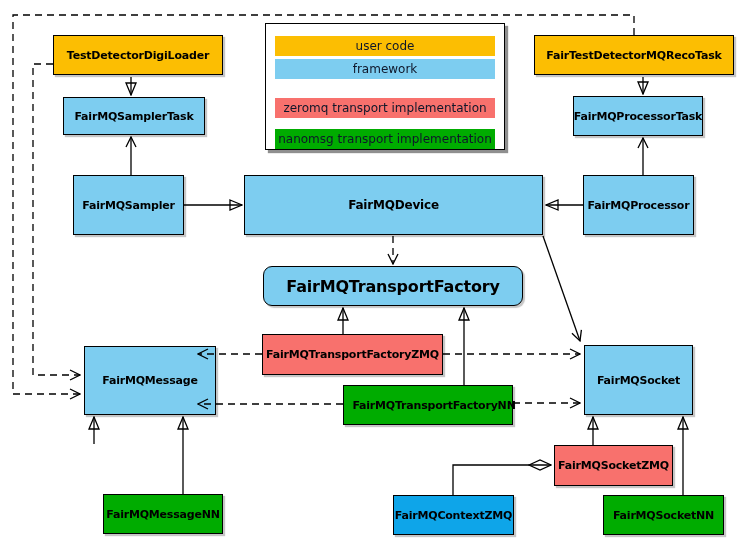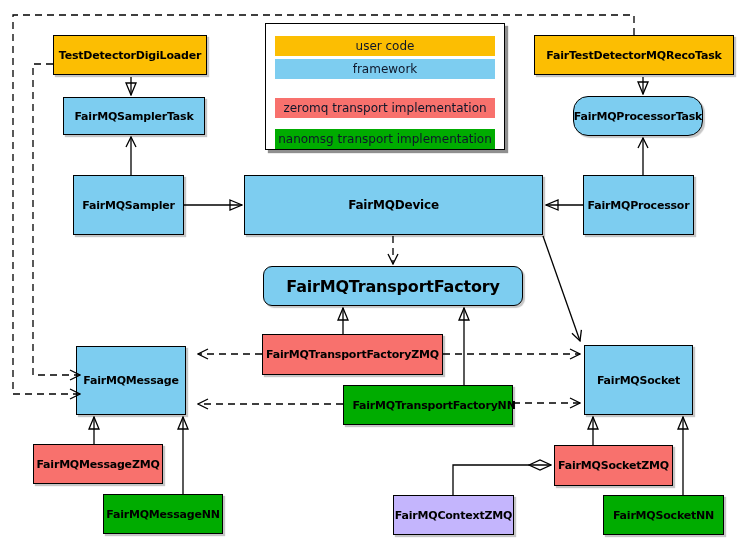--- a/index.html
+++ b/index.html
@@ -62,49 +62,48 @@
 
 <div id="canvas">
 
   <div class="legend">
     <div class="swatch" style="top: 12px; background-color: rgb(252, 190, 2);">user code</div>
     <div class="swatch" style="top: 35px; background-color: rgb(125, 205, 240);">framework</div>
     <div class="swatch" style="top: 74px; background-color: rgb(248, 113, 109);">zeromq transport implementation</div>
     <div class="swatch" style="top: 105px; background-color: rgb(0, 172, 0);">nanomsg transport implementation</div>
   </div>
 
-  <div class="node" style="left: 53px; top: 35px; width: 154px; height: 40px; background-color: rgb(252, 190, 2);">TestDetectorDigiLoader</div>
+  <div class="node" style="left: 53px; top: 35px; width: 170px; height: 40px; background-color: rgb(252, 190, 2);">TestDetectorDigiLoader</div>
 
   <div class="node" style="left: 534px; top: 35px; width: 200px; height: 40px; background-color: rgb(252, 190, 2);">FairTestDetectorMQRecoTask</div>
 
   <div class="node abstract" style="left: 63px; top: 97px; width: 142px; height: 38px; background-color: rgb(125, 205, 240);">FairMQSamplerTask</div>
 
-  <div class="node abstract" style="left: 573px; top: 96px; width: 130px; height: 40px; background-color: rgb(125, 205, 240); border-radius: 15px;">FairMQProcessorTask</div>
+  <div class="node abstract" style="left: 573px; top: 96px; width: 130px; height: 40px; background-color: rgb(125, 205, 240);">FairMQProcessorTask</div>
 
   <div class="node" style="left: 73px; top: 175px; width: 111px; height: 60px; background-color: rgb(125, 205, 240);">FairMQSampler</div>
 
   <div class="node" style="left: 244px; top: 175px; width: 299px; height: 60px; font-size: 12px; background-color: rgb(125, 205, 240);">FairMQDevice</div>
 
   <div class="node" style="left: 583px; top: 175px; width: 111px; height: 60px; background-color: rgb(125, 205, 240);">FairMQProcessor</div>
 
   <div class="node abstract" style="left: 263px; top: 266px; width: 260px; height: 40px; font-size: 16px; background-color: rgb(125, 205, 240); border-radius: 9px;">FairMQTransportFactory</div>
 
   <div class="node" style="left: 262px; top: 334px; width: 181px; height: 41px; background-color: rgb(248, 113, 109);">FairMQTransportFactoryZMQ</div>
 
   <div class="node" style="left: 343px; top: 385px; width: 170px; height: 40px; background-color: rgb(0, 172, 0); padding-left: 12px;">FairMQTransportFactoryNN</div>
 
-  <div class="node abstract" style="left: 76px; top: 346px; width: 110px; height: 69px; background-color: rgb(125, 205, 240);">FairMQMessage</div>
+  <div class="node abstract" style="left: 84px; top: 346px; width: 132px; height: 69px; background-color: rgb(125, 205, 240);">FairMQMessage</div>
 
   <div class="node abstract" style="left: 584px; top: 345px; width: 109px; height: 70px; background-color: rgb(125, 205, 240);">FairMQSocket</div>
 
-  <div class="node" style="left: 33px; top: 444px; width: 130px; height: 40px; background-color: rgb(248, 113, 109);">FairMQMessageZMQ</div>
 
   <div class="node" style="left: 103px; top: 494px; width: 120px; height: 40px; background-color: rgb(0, 172, 0);">FairMQMessageNN</div>
 
-  <div class="node" style="left: 393px; top: 495px; width: 121px; height: 40px; background-color: #c4b5fd;">FairMQContextZMQ</div>
+  <div class="node" style="left: 393px; top: 495px; width: 121px; height: 40px; background-color: #0ea5e9;">FairMQContextZMQ</div>
 
   <div class="node" style="left: 554px; top: 445px; width: 119px; height: 41px; background-color: rgb(248, 113, 109);">FairMQSocketZMQ</div>
 
   <div class="node" style="left: 603px; top: 495px; width: 121px; height: 40px; background-color: rgb(0, 172, 0);">FairMQSocketNN</div>
 
   <svg id="edges" viewBox="0 0 748 549" xmlns="http://www.w3.org/2000/svg">
     <defs>
       <marker id="mtri" viewBox="0 0 14 12" refX="13" refY="6" markerWidth="14" markerHeight="12" orient="auto" markerUnits="userSpaceOnUse">
         <path d="M1,1 L13,6 L1,11 Z" fill="#ffffff" stroke="#000000" stroke-width="1.2"></path>
       </marker>

